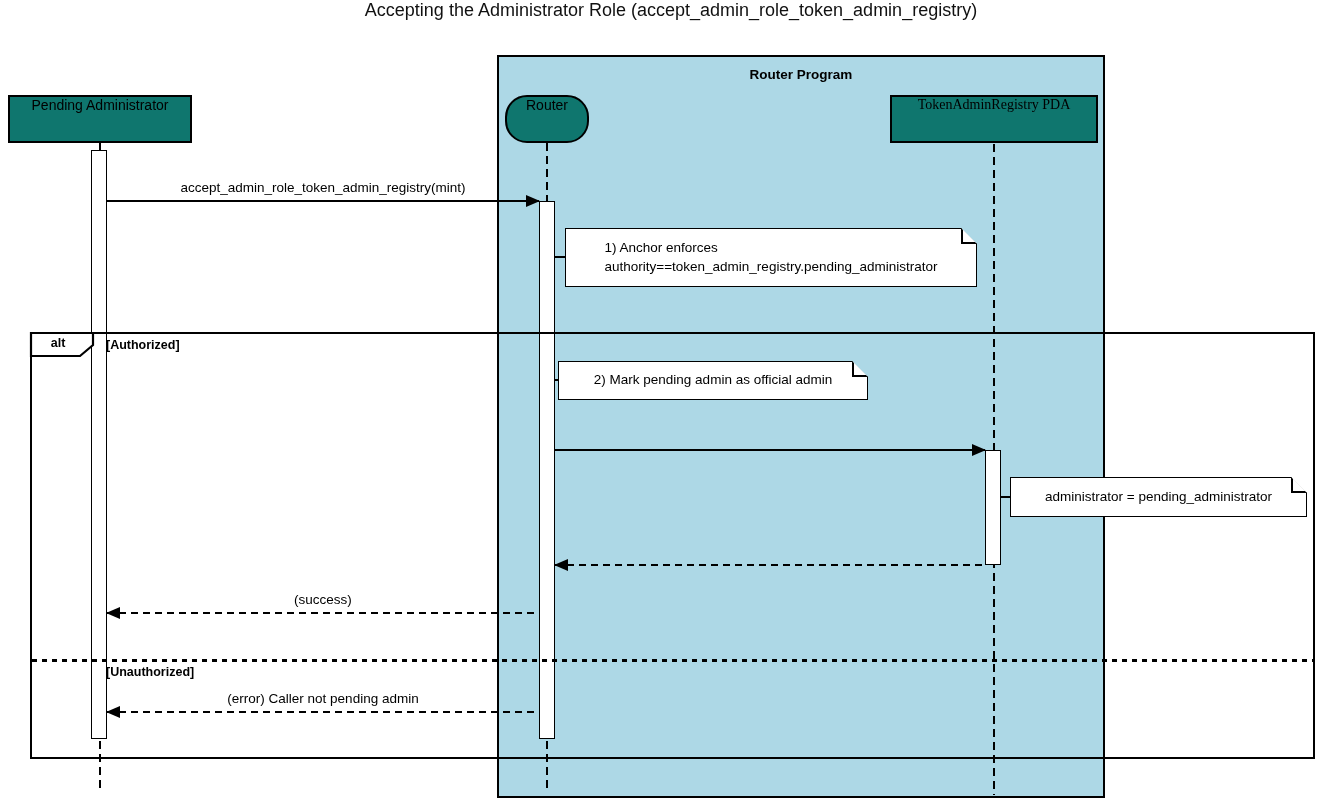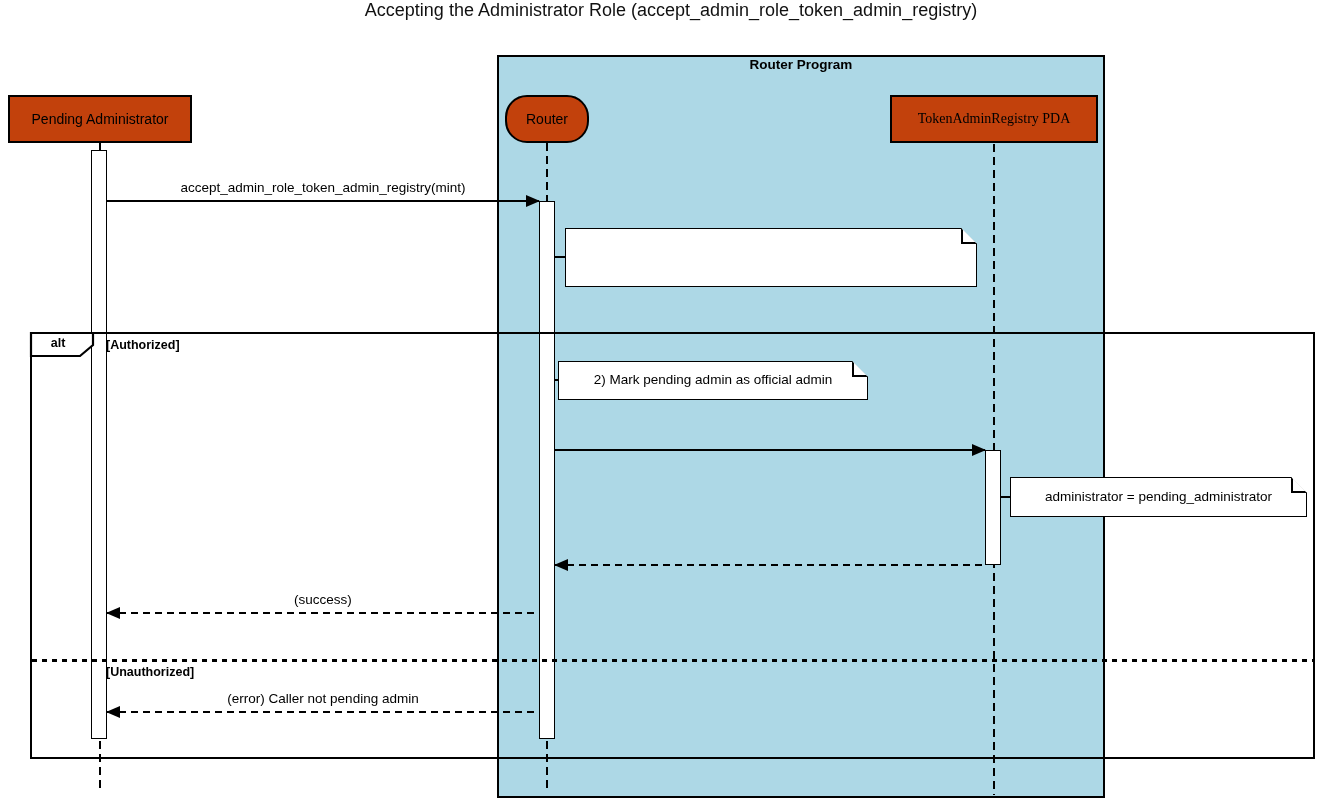--- a/index.html
+++ b/index.html
@@ -20,35 +20,36 @@
     text-align: center;
     font-size: 18px;
     color: #111;
   }
 
   .program {
     background: #add8e6;
     border: 2px solid #000;
   }
   .program-label {
+    margin-top: 10px;
     text-align: center;
     font-weight: bold;
     font-size: 13.5px;
   }
 
   .lifeline {
     width: 2px;
     background: repeating-linear-gradient(to bottom, #000 0 8px, transparent 8px 13px);
   }
 
   .participant {
-    background: #c2410c;
+    background: #0f766e;
     border: 2.5px solid #000;
     display: flex;
-    align-items: center;
+    align-items: flex-start;
     justify-content: center;
     font-size: 14px;
     text-align: center;
   }
 
   .activation {
     background: #fff;
     border: 1.8px solid #000;
     width: 16px;
   }
@@ -146,20 +147,24 @@
   </div>
 
   <div class="abs connector" style="left:554px; top:256px; width:12px;"></div>
   <div class="abs connector" style="left:554px; top:379px; width:12px;"></div>
   <div class="abs connector" style="left:1000px; top:496px; width:11px;"></div>
 
   <div class="abs note" style="left:565px; top:228px; width:412px; height:59px;">
     <svg class="note-fold" width="16" height="16" viewBox="0 0 16 16">
       <polygon points="0,0 0,16 16,16" fill="#ffffff" stroke="#000000" stroke-width="2"></polygon>
     </svg>
+    <div class="note-text">
+      <div>1) Anchor enforces</div>
+      <div>authority==token_admin_registry.pending_administrator</div>
+    </div>
   </div>
 
   <div class="abs note" style="left:558px; top:361px; width:310px; height:39px;">
     <svg class="note-fold" width="16" height="16" viewBox="0 0 16 16">
       <polygon points="0,0 0,16 16,16" fill="#ffffff" stroke="#000000" stroke-width="2"></polygon>
     </svg>
     <div class="note-text">
       <div>2) Mark pending admin as official admin</div>
     </div>
   </div>

